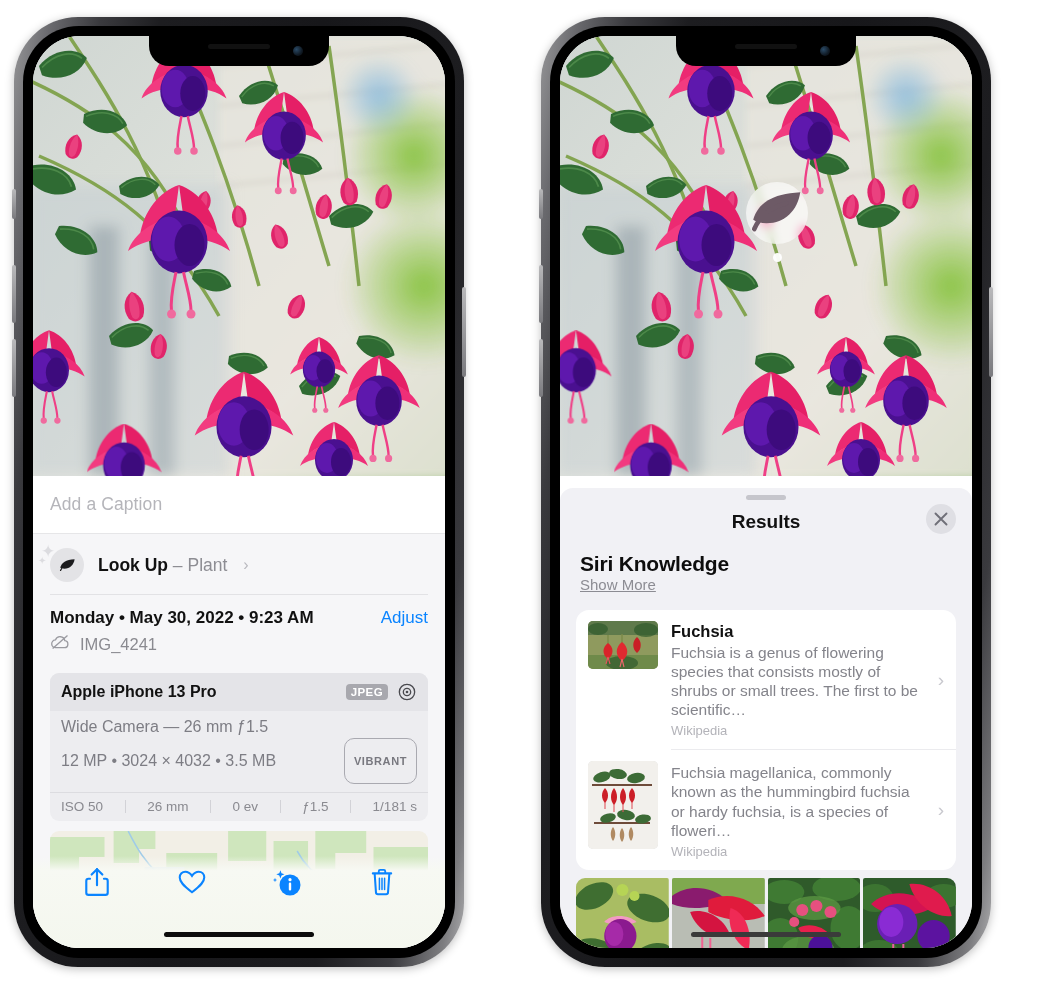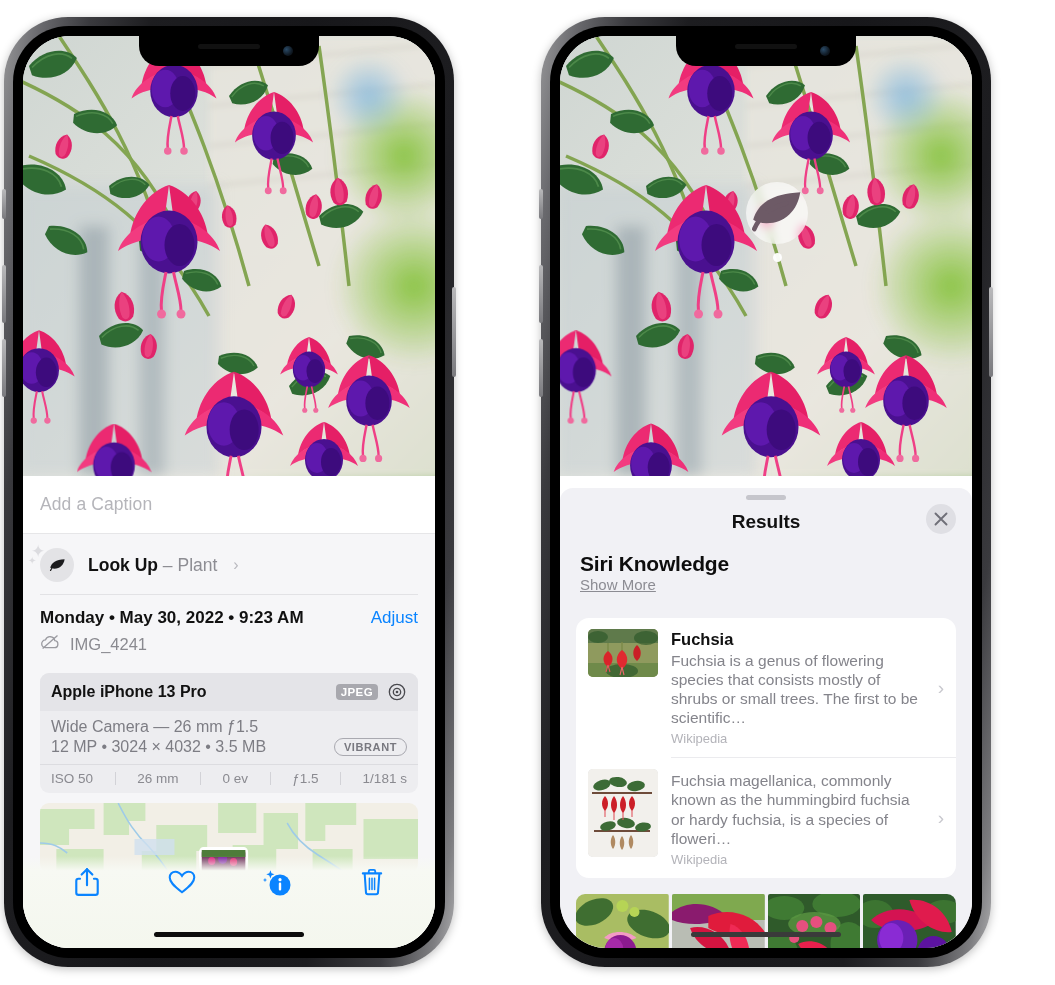--- a/index.html
+++ b/index.html
@@ -13,21 +13,21 @@
 
   
   .phone {
     position: absolute;
     width: 450px; height: 950px;
     border-radius: 64px;
     background: linear-gradient(100deg,#9a9a9c 0%,#6a6a6e 6%,#3a3a3e 14%,#1d1d20 24%,#17171a 50%,#1d1d20 76%,#3a3a3e 88%,#7d7d80 96%,#b4b4b6 100%);
     padding: 9px;
     box-shadow: 0 2px 10px rgba(0,0,0,.25);
   }
-  .phone.left  { left: 4px;  top: 17px; }
+  .phone.left  { left: 14px;  top: 17px; }
   .phone.right { left: 541px; top: 17px; }
 
   .phone-inner {
     position: relative;
     width: 100%; height: 100%;
     background: #000;
     border-radius: 56px;
     padding: 10px;
   }
   .screen {
@@ -132,21 +132,21 @@
     letter-spacing: .4px; padding: 2px 5px; border-radius: 4px;
   }
   .aperture-icon { width: 20px; height: 20px; }
   .meta-body { padding: 7px 11px 8px 11px; }
   .meta-lens { font-size: 16px; color: #7d7d84; }
   .meta-size-row { display: flex; align-items: center; justify-content: space-between; margin-top: 2px; }
   .meta-size { font-size: 16px; color: #7d7d84; }
   .tag-vibrant {
     border: 1px solid #a9a9b0; color: #78787f;
     font-size: 11px; font-weight: 600; letter-spacing: .6px;
-    padding: 2px 9px; border-radius: 10px;
+    padding: 16px 9px; border-radius: 10px;
   }
   .meta-exif {
     display: flex; align-items: center; justify-content: space-between;
     border-top: 1px solid #dcdce0;
     padding: 6px 11px 7px 11px;
   }
   .exif-cell { font-size: 13.5px; color: #8a8a90; white-space: nowrap; }
   .exif-sep { width: 1px; height: 13px; background: #d2d2d7; }
 
   .map-card {
@@ -196,21 +196,21 @@
   }
   .section-head {
     display: flex; align-items: baseline; justify-content: space-between;
     padding: 8px 20px 9px 20px;
     flex-direction: column;
   }
   .section-title { font-size: 21px; font-weight: 700; color: #0d0d0d; letter-spacing: -.2px; }
   .show-more { font-size: 15px; color: #8c8c93; text-decoration: underline; }
 
   .knowledge-card {
-    margin: 16px 16px; background: #fff; border-radius: 13px; overflow: hidden;
+    margin: 8px 16px; background: #fff; border-radius: 13px; overflow: hidden;
   }
   .k-row { display: flex; align-items: flex-start; gap: 13px; padding: 11px 12px 11px 12px; position: relative; }
   .k-thumb { flex: none; border-radius: 5px; overflow: hidden; background: #ddd; }
   .k-thumb.wide { width: 70px; height: 48px; }
   .k-thumb.tall { width: 70px; height: 88px; }
   .k-thumb svg { display: block; width: 100%; height: 100%; }
   .k-body { flex: 1 1 auto; padding-right: 24px; min-width: 0; }
   .k-title { font-size: 16.5px; font-weight: 700; color: #111; line-height: 1.22; }
   .k-desc { font-size: 15.5px; color: #84848b; line-height: 1.23; margin-top: 2px; }
   .k-src { font-size: 13px; color: #b3b3b9; margin-top: 4px; }

